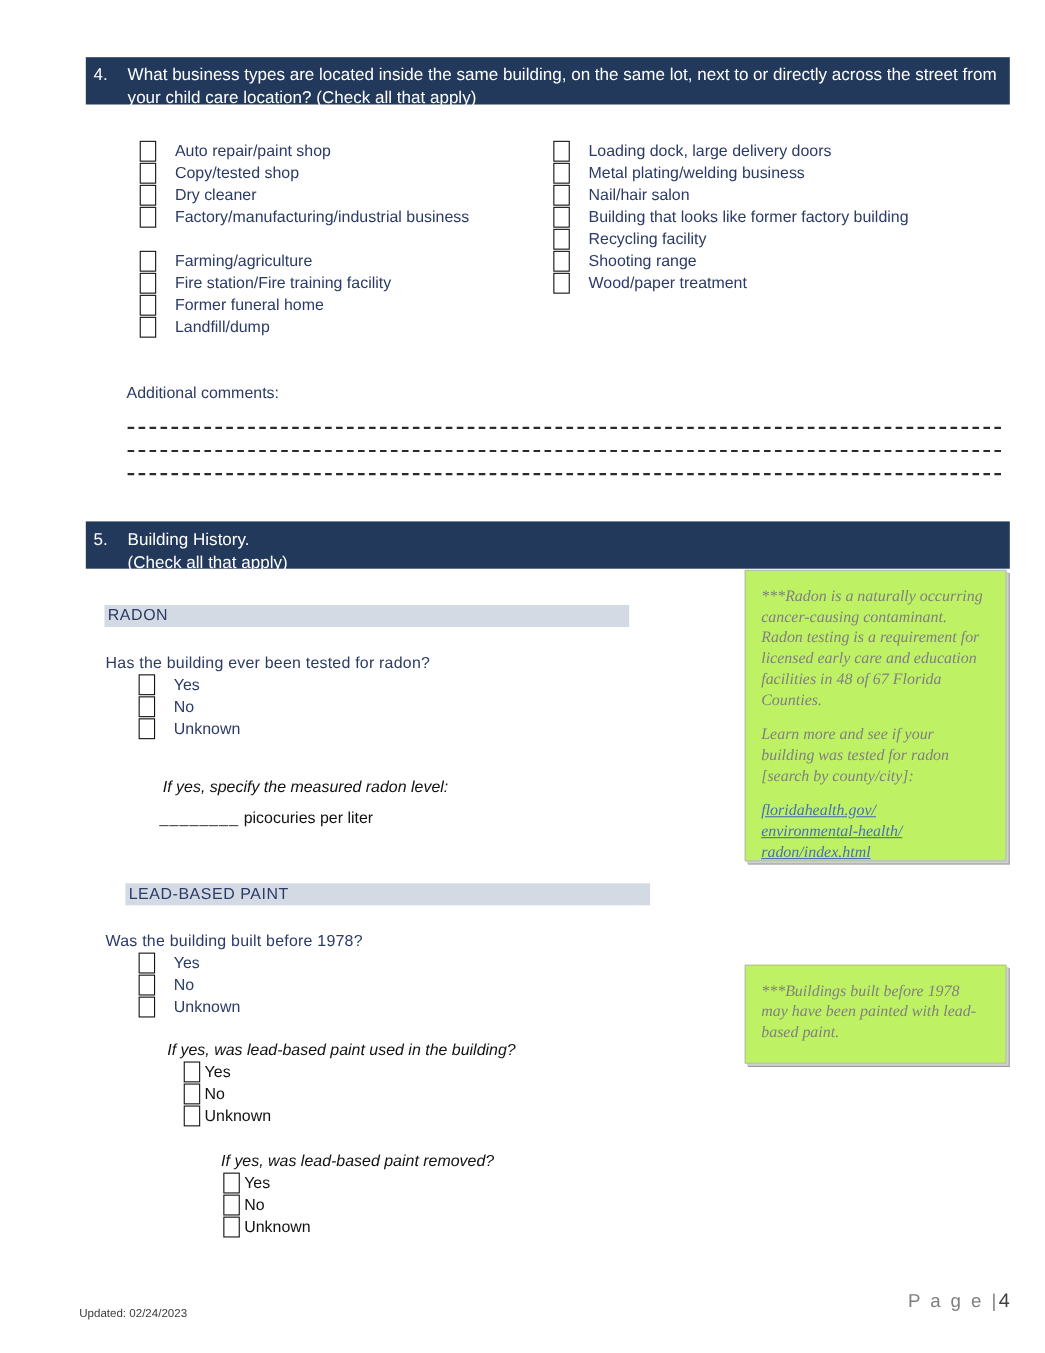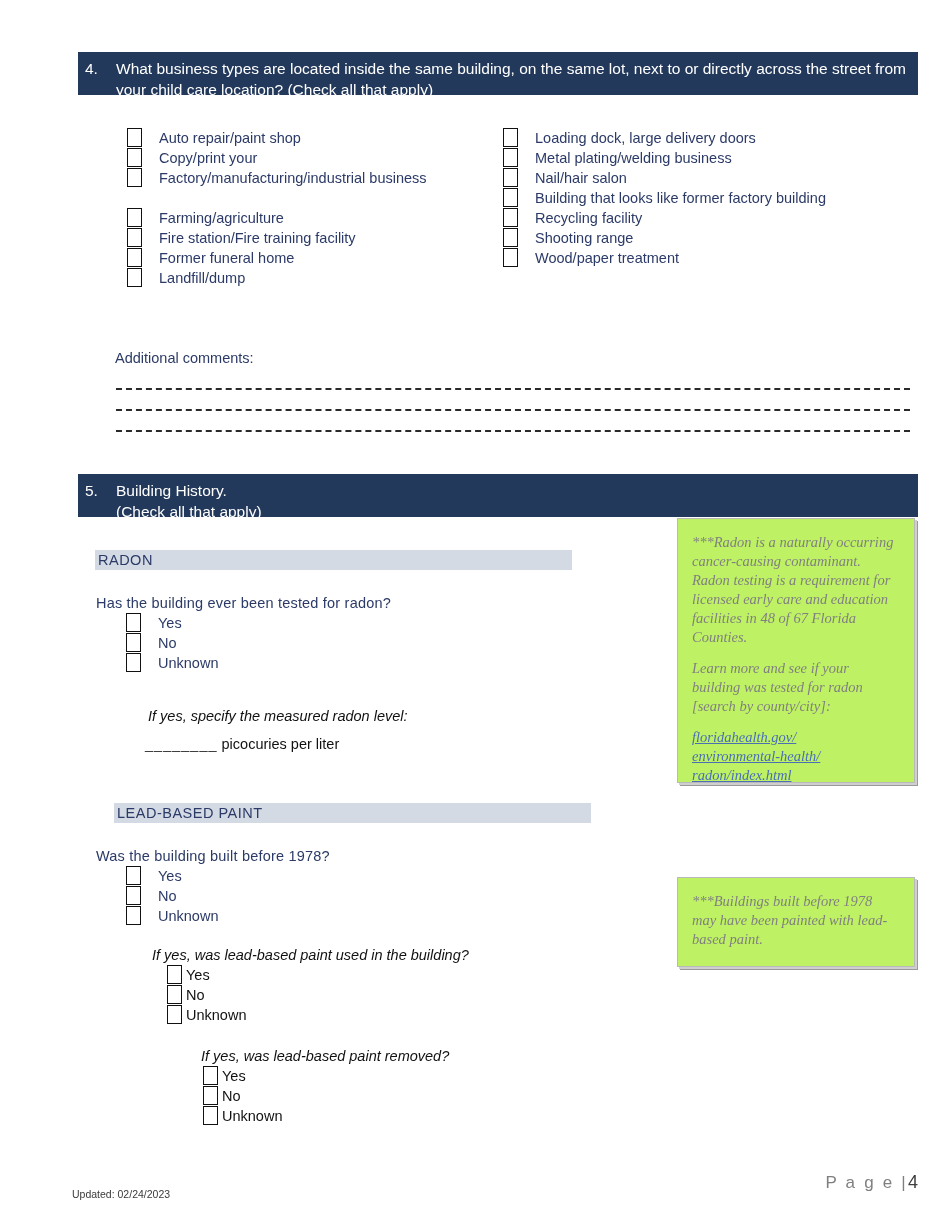--- a/index.html
+++ b/index.html
@@ -254,21 +254,25 @@
     <span class="bar-text">What business types are located inside the same building, on the same lot, next to or directly across the street from your child care location?  (Check all that apply)</span>
   </div>
 
   <div class="cb-list" id="list4a">
       <div class="cb-row">
         <span class="cb"></span>
         <span class="cb-label">Auto repair/paint shop</span>
       </div>
       <div class="cb-row">
         <span class="cb"></span>
-        <span class="cb-label">Copy/print your</span>
+        <span class="cb-label">Copy/tested shop</span>
+      </div>
+      <div class="cb-row">
+        <span class="cb"></span>
+        <span class="cb-label">Dry cleaner</span>
       </div>
       <div class="cb-row tall">
         <span class="cb"></span>
         <span class="cb-label">Factory/manufacturing/industrial business</span>
       </div>
       <div class="cb-row">
         <span class="cb"></span>
         <span class="cb-label">Farming/agriculture</span>
       </div>
       <div class="cb-row">

